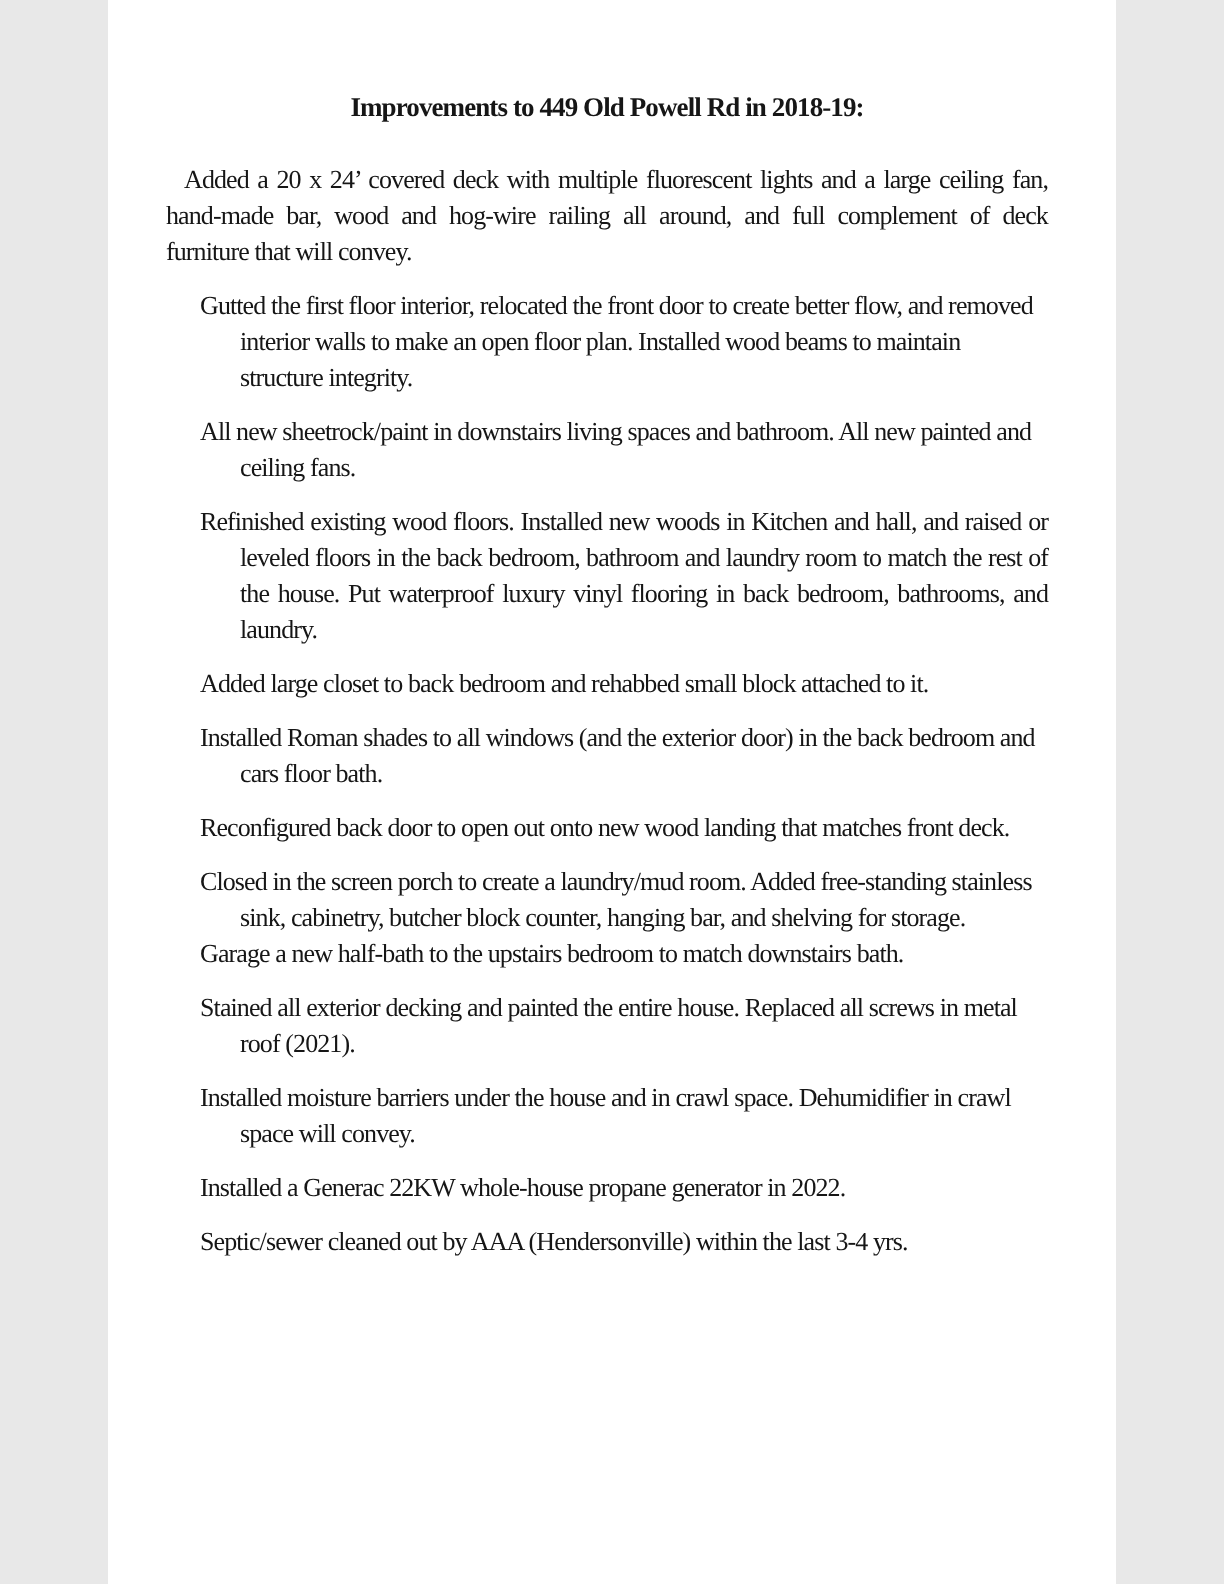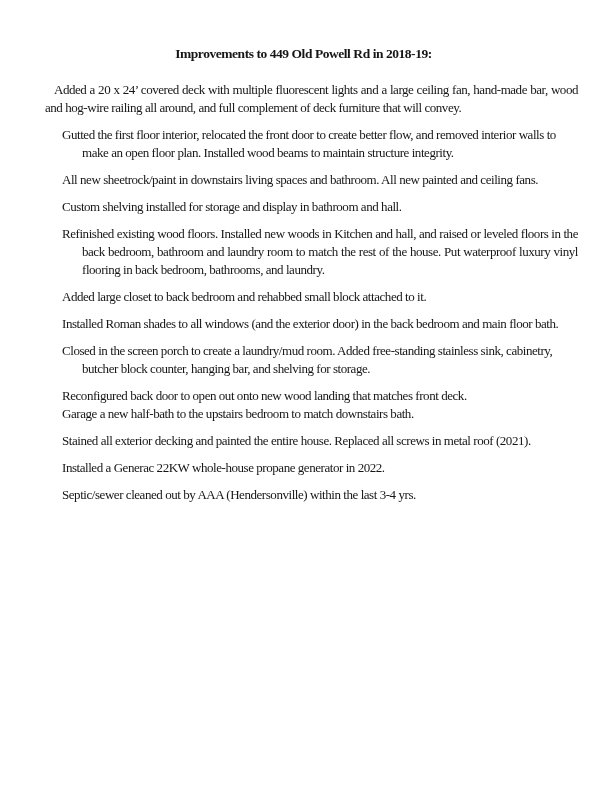--- a/index.html
+++ b/index.html
@@ -2,41 +2,41 @@
 <html><head>
 <meta charset="utf-8">
 <style>
   html, body {
     margin: 0;
     padding: 0;
     background: #e8e8e8;
   }
   .page {
     position: relative;
-    width: 612px;
+    width: 504px;
     height: 792px;
     margin: 0 auto;
     background: #ffffff;
     box-sizing: border-box;
     padding: 45px 34px 0 29px;
     overflow: hidden;
     font-family: "Liberation Serif", "DejaVu Serif", serif;
     font-size: 13px;
     letter-spacing: -0.45px;
     line-height: 18px;
     color: #161616;
   }
   .doc-title {
     font-size: 13.5px;
     font-weight: bold;
     text-align: center;
     margin: 0 0 18px 0;
   }
   p.para {
-    margin: 0 0 9px 16px;
+    margin: 0 0 9px 0;
   }
   p.p-flush {
     text-indent: 9px;
   }
   p.p-hanging {
     padding-left: 37px;
     text-indent: -20px;
   }
   p.p-justify {
     text-align: justify;
@@ -47,24 +47,24 @@
 </style>
 </head>
 <body>
 
 <div class="page">
   <h1 class="doc-title">Improvements to  449 Old Powell Rd in 2018-19:</h1>
   <div id="doc-body">
       <p class="para p-flush p-justify">Added a 20 x 24’ covered deck with multiple fluorescent lights and a large ceiling fan, hand-made bar, wood and hog-wire railing all around, and full complement of deck furniture that will convey.</p>
       <p class="para p-hanging">Gutted the first floor interior, relocated the front door to create better flow, and removed interior walls to make an open floor plan. Installed wood beams to maintain structure integrity.</p>
       <p class="para p-hanging">All new sheetrock/paint in downstairs living spaces and bathroom. All new painted and ceiling fans.</p>
-      <p class="para p-hanging">Custom shelving installed for storage and display in bathroom and hall.</p>
       <p class="para p-hanging p-justify">Refinished existing wood floors. Installed new woods in Kitchen and hall, and raised or leveled floors in the back bedroom, bathroom and laundry room to match the rest of the house. Put waterproof luxury vinyl flooring  in back bedroom, bathrooms, and laundry.</p>
       <p class="para p-hanging">Added large closet to back bedroom and rehabbed small block attached to it.</p>
-      <p class="para p-hanging">Installed Roman shades to all windows (and the exterior door) in the back bedroom and main floor bath.</p>
+      <p class="para p-hanging">Installed Roman shades to all windows (and the exterior door) in the back bedroom and cars floor bath.</p>
+      <p class="para p-hanging">Reconfigured back door to open out onto new wood landing that matches front deck.</p>
       <p class="para p-hanging">Closed in the screen porch to create a laundry/mud room. Added free-standing stainless sink, cabinetry, butcher block counter, hanging bar, and shelving for storage.</p>
-      <p class="para p-hanging">Reconfigured back door to open out onto new wood landing that matches front deck.</p>
       <p class="para p-hanging p-tight">Garage a new half-bath to the upstairs bedroom to match downstairs bath.</p>
       <p class="para p-hanging">Stained all exterior decking and painted the entire house. Replaced all screws in metal roof (2021).</p>
+      <p class="para p-hanging">Installed moisture barriers under the house and in crawl space. Dehumidifier in crawl space will convey.</p>
       <p class="para p-hanging">Installed a Generac 22KW whole-house propane generator in 2022.</p>
       <p class="para p-hanging">Septic/sewer cleaned out by AAA (Hendersonville) within the last 3-4 yrs.</p>
     </div>
 </div>
 
 </body></html>

